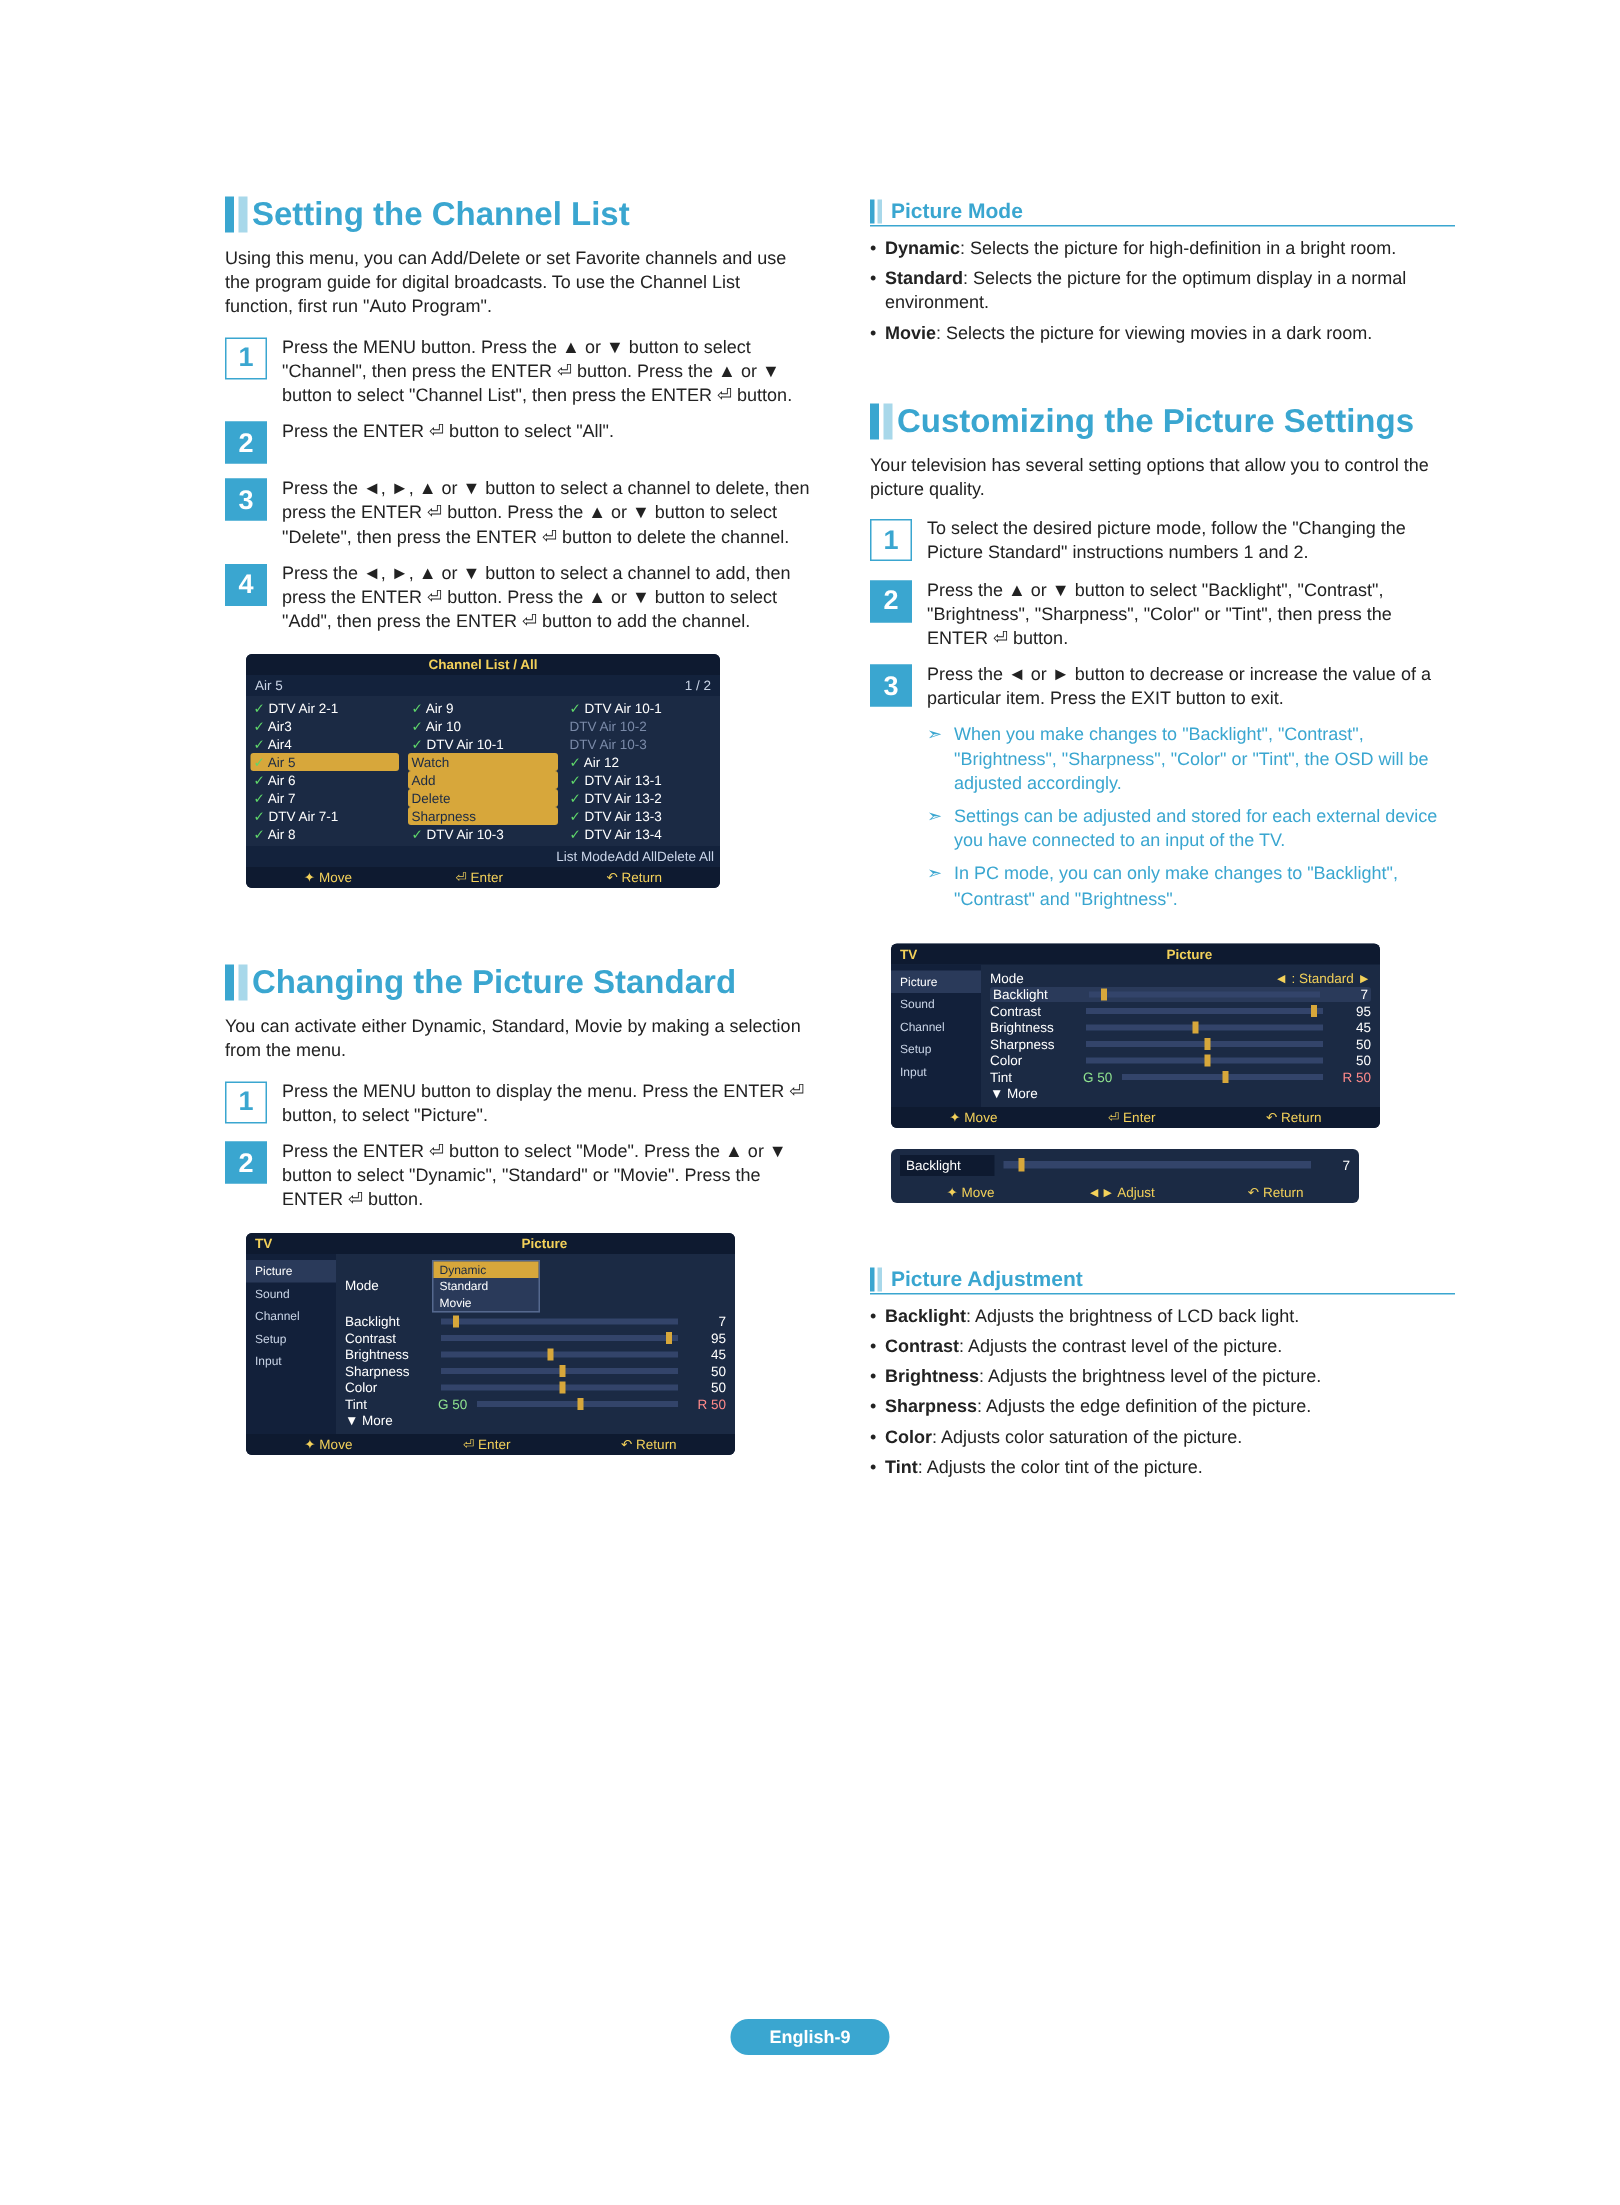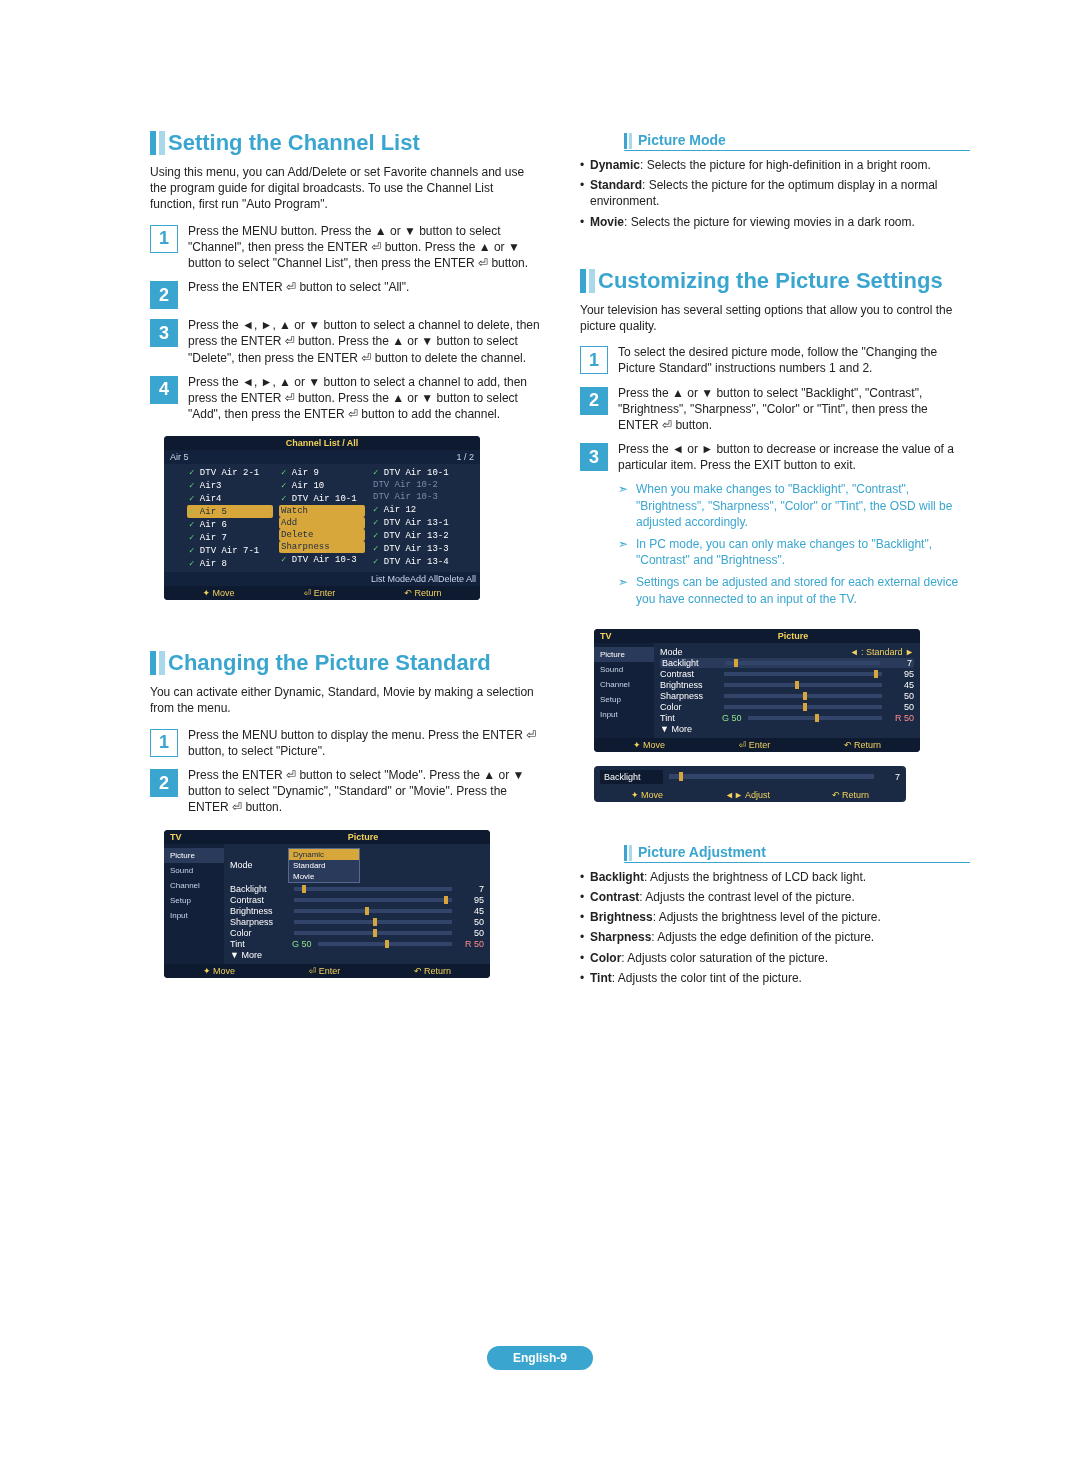--- a/index.html
+++ b/index.html
@@ -43,21 +43,20 @@
     color: #3aa6d0;
     font-weight: bold;
     margin: 0;
   }
   .h2-bar {
     display: flex;
     align-items: center;
     border-bottom: 1px solid #3aa6d0;
     margin-bottom: 6px;
     margin-top: 2px;
-    margin-left: 44px;
   }
   .h2-bar .mini {
     width: 3px;
     height: 16px;
     background: #3aa6d0;
     margin-right: 2px;
   }
   .h2-bar h2 {
     font-size: 14px;
     color: #3aa6d0;
@@ -150,22 +149,21 @@
   }
   .osd .sub {
     background: #13223c;
     padding: 2px 6px;
     display: flex;
     justify-content: space-between;
     color: #c9d4e6;
   }
   .osd .body {
     display: flex;
-    padding: 2px 20px;
-    font-family: Liberation Mono, monospace;
+    padding: 2px 0;
   }
   .osd .c {
     flex: 1;
     padding: 0 3px;
   }
   .osd .c div {
     padding: 1px 2px;
     white-space: nowrap;
   }
   .osd .c .dim { color: #7a8aa8; }
@@ -504,22 +502,22 @@
       <div class="num">2</div>
       <div class="txt">Press the ▲ or ▼ button to select "Backlight", "Contrast", "Brightness", "Sharpness", "Color" or "Tint", then press the ENTER ⏎ button.</div>
     </div>
     <div class="step solid">
       <div class="num">3</div>
       <div class="txt">Press the ◄ or ► button to decrease or increase the value of a particular item. Press the EXIT button to exit.</div>
     </div>
 
     <ul class="notes">
       <li>When you make changes to "Backlight", "Contrast", "Brightness", "Sharpness", "Color" or "Tint", the OSD will be adjusted accordingly.</li>
+      <li>Settings can be adjusted and stored for each external device you have connected to an input of the TV.</li>
       <li>In PC mode, you can only make changes to "Backlight", "Contrast" and "Brightness".</li>
-      <li>Settings can be adjusted and stored for each external device you have connected to an input of the TV.</li>
     </ul>
 
     <div class="osd2">
       <div class="top">
             <div class="l">TV</div>
             <div class="r">Picture</div>
           </div>
       <div class="row">
         <div class="side">
           <div class="sel">Picture</div>

